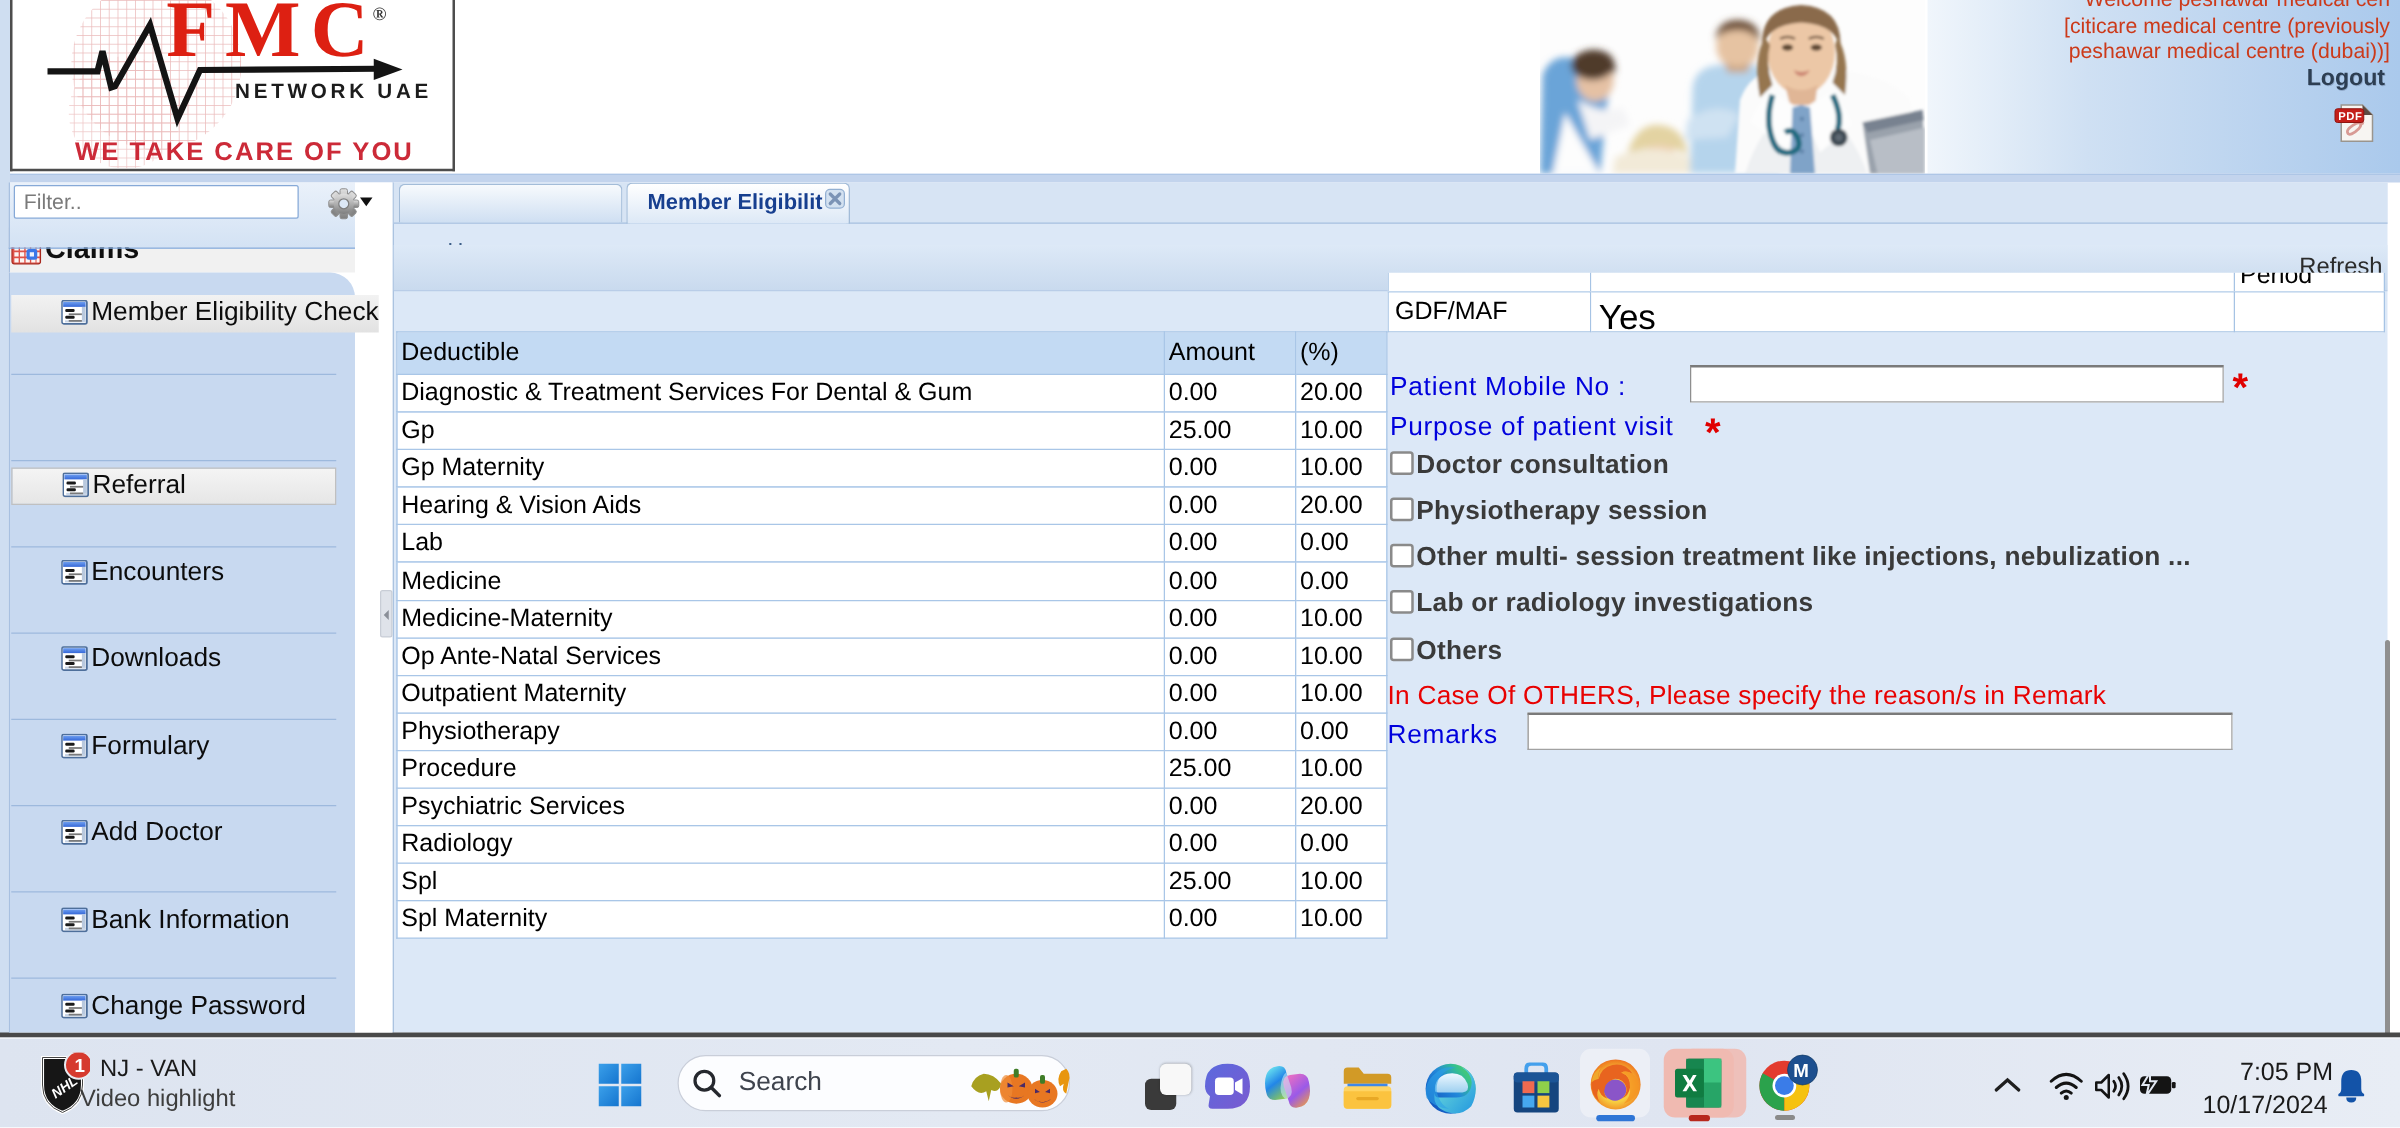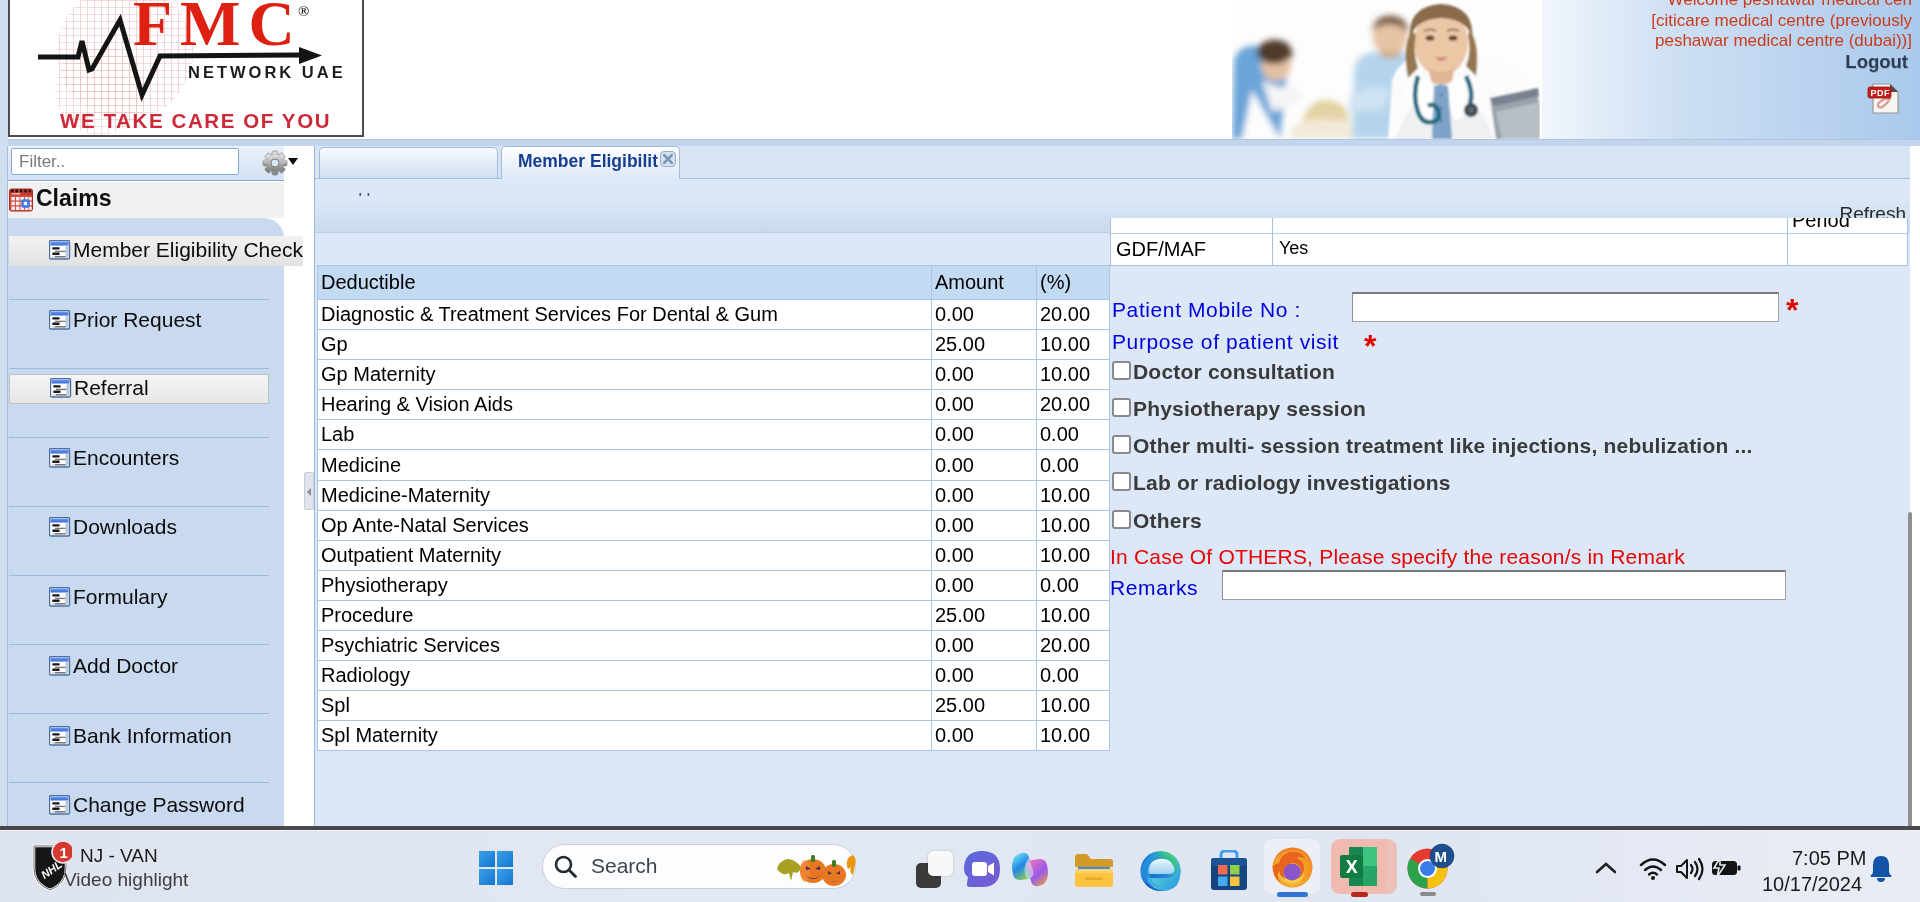--- a/index.html
+++ b/index.html
@@ -13,21 +13,21 @@
 #hdr-grad { position:absolute; left:1535px; top:0; width:385px; height:139px;
   background:linear-gradient(to right,#f2f7fc 0%, #cfe0f3 35%, #aac9ec 100%); }
 #hdr-grad2 { position:absolute; left:1232px; top:0; width:310px; height:139px; background:#fff; }
 #blueband { position:absolute; left:0; top:139px; width:1920px; height:7px; background:#c3d4ed; border-top:1px solid #aec6e6;}
 #logobox { position:absolute; left:8px; top:0px; width:356px; height:137px; background:#fff; border:2px solid #4d4d4d; border-top:none; }
 #leftstrip { position:absolute; left:0; top:0; width:8px; height:830px; background:#cfdef1; }
 #welcome { position:absolute; right:8px; top:-10px; width:520px; text-align:right; color:#cc3a1a; font-size:17px; line-height:20.5px; }
 #logout { position:absolute; right:12px; top:51px; font-size:18.5px; font-weight:bold; color:#2d3e52; text-shadow:0.5px 0.5px 0 #8fa8c8;}
 
 
-#filterbar { position:absolute; z-index:2; left:7px; top:146px; width:277px; height:35px;
+#filterbar { position:absolute; z-index:2; left:7px; top:146px; width:277px; height:53px;
   background:linear-gradient(#eaf1fa,#d3e2f4); border-bottom:1px solid #7ea6dc; border-left:1px solid #a8c0e0;padding-left:16px;}
 #filterinput { position:absolute; left:3px; top:2px; width:228px; height:27px; background:#fff; border:1px solid #86a9d7; border-radius:2px; color:#7a7a7a; font-size:17px; padding-left:7px; line-height:25px;}
 #claimsband { position:absolute; left:7px; top:182px; width:277px; height:36px; background:#f1f1f1; border-left:1px solid #a8c0e0;}
 #claimsband .txt { position:absolute; left:28px; top:3px; font-size:23px; font-weight:bold; color:#0f0f0f; }
 #menupanel { position:absolute; z-index:2; left:7px; top:218px; width:277px; height:608px; background:#c8d9f0; border-top-right-radius:20px; border-left:1px solid #a8c0e0;}
 .sep { position:absolute; left:1px; width:260px; height:1px; background:#9db9dd; }
 .mrow { position:absolute; left:1px; height:30px; }
 .mrow .ico { position:absolute; left:40px; top:4px; }
 .mrow .lbl { position:absolute; left:64px; top:2px; font-size:21px; color:#0c0c0c; white-space:nowrap; }
 .hl1 { background:linear-gradient(#f2f2f2,#e2e2e2); }
@@ -238,26 +238,20 @@
       <div class="txt">Claims</div>
     </div>
     <div id="menupanel">
       <div class="mrow hl1" style="left:1px; top:18px; width:294px;">
           <svg class="ico" width="22" height="20" viewBox="0 0 22 20">
             <use href="#micon"></use>
           </svg>
           <span class="lbl">Member Eligibility Check</span>
         </div>
       <div class="sep" style="top:81px;"></div>
-      <div class="mrow" style="top:88px; width:266px;">
-          <svg class="ico" width="22" height="20" viewBox="0 0 22 20">
-            <use href="#micon"></use>
-          </svg>
-          <span class="lbl">Prior Request</span>
-        </div>
       <div class="sep" style="top:150px;"></div>
       <div class="mrow hl2" style="top:156px; width:260px;">
           <svg class="ico" width="22" height="20" viewBox="0 0 22 20" style="top:3px;">
             <use href="#micon"></use>
           </svg>
           <span class="lbl" style="top:1px;">Referral</span>
         </div>
       <div class="sep" style="top:219px;"></div>
       <div class="mrow" style="top:226px; width:266px;">
           <svg class="ico" width="22" height="20" viewBox="0 0 22 20">
@@ -328,21 +322,21 @@
       <div class="abs" style="left:795px; top:2px; width:799px; height:48px; overflow:hidden;">
         <div class="abs" style="left:0; top:0; width:163px; height:15px; background:#fff; border-left:1px solid #a6c3e4; border-right:1px solid #a6c3e4;"></div>
         <div class="abs" style="left:163px; top:0; width:515px; height:15px; background:#fff; border-right:1px solid #a6c3e4;"></div>
         <div class="abs" style="left:678px; top:0; width:120px; height:15px; background:#fff; border-right:1px solid #a6c3e4; overflow:hidden;">
           <div class="abs" style="left:4px; top:-9px; font-size:20px; color:#000;">Period</div>
         </div>
         <div class="abs" style="left:0; top:15px; width:163px; height:33px; background:#fff; border:1px solid #a6c3e4; border-top:1px solid #b4cde9;">
           <div class="abs" style="left:5px; top:4px; font-size:20px;">GDF/MAF</div>
         </div>
         <div class="abs" style="left:163px; top:15px; width:515px; height:33px; background:#fff; border-bottom:1px solid #a6c3e4; border-top:1px solid #b4cde9; border-right:1px solid #a6c3e4;">
-          <div class="abs" style="left:6px; top:4px; font-size:18px;">Yes</div>
+          <div class="abs" style="left:6px; top:4px; font-size:28px;">Yes</div>
         </div>
         <div class="abs" style="left:678px; top:15px; width:120px; height:33px; background:#fff; border-bottom:1px solid #a6c3e4; border-top:1px solid #b4cde9; border-right:1px solid #a6c3e4;"></div>
       </div>
 
       <table id="dedtable" cellspacing="0">
         <colgroup>
             <col style="width:614px;">
             <col style="width:105px;">
             <col style="width:73px;">
           </colgroup>

